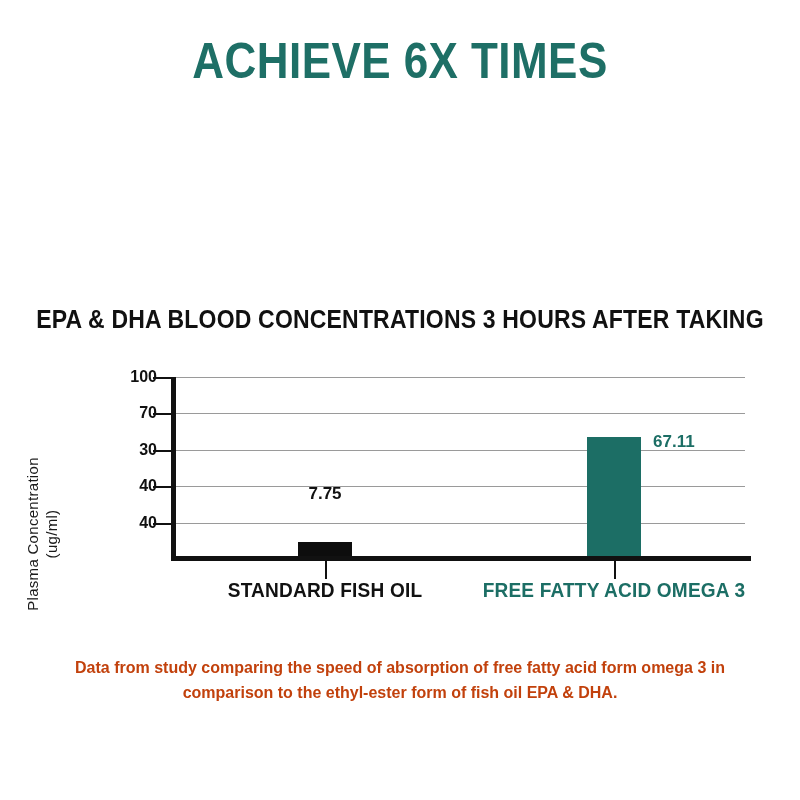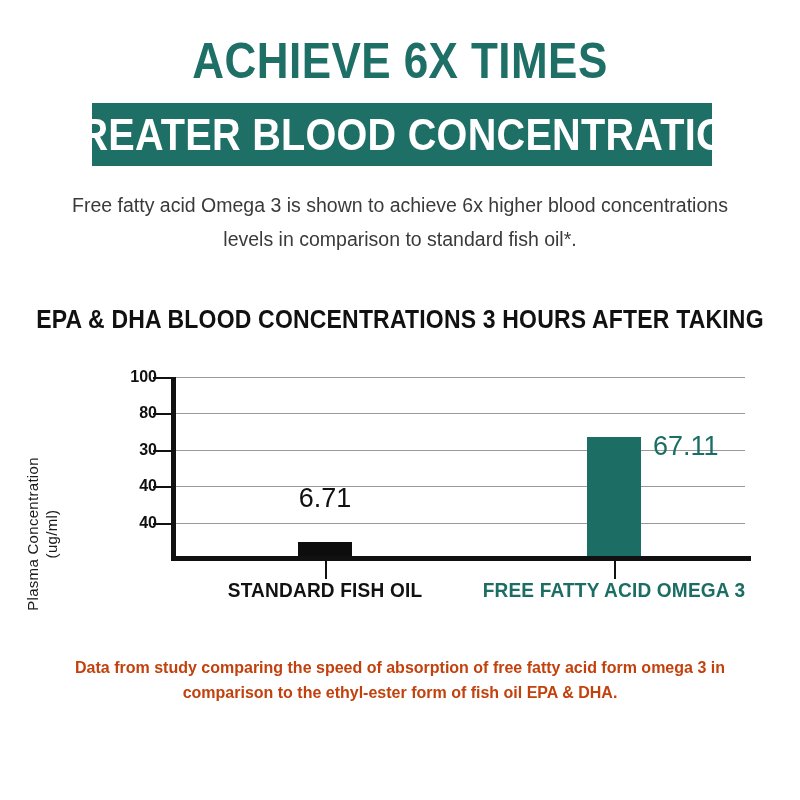--- a/index.html
+++ b/index.html
@@ -179,22 +179,22 @@
   .bar-standard {
     background: #0d0d0d;
   }
   .bar-ffa {
     background: #1C6E65;
   }
 
   .bar-value {
     position: absolute;
     font-family: "Liberation Sans Narrow", "Liberation Sans", sans-serif;
-    font-weight: normal;
-    font-size: 27px;
+    font-weight: bold;
+    font-size: 17px;
     line-height: 1;
     white-space: nowrap;
   }
   .bar-value-standard { color: #111111; }
   .bar-value-ffa { color: #1C6E65; }
 
   .cat-tick {
     position: absolute;
     width: 2px;
     height: 18px;
@@ -242,25 +242,21 @@
 </style>
 </head>
 <body>
 
 <div class="infographic">
 
   <div class="headline-wrap">
     <div class="headline-line1">ACHIEVE 6X TIMES</div>
   </div>
 
-  <div class="banner">
-    <div class="headline-line2">GREATER BLOOD CONCENTRATION</div>
-  </div>
-
-  <div class="subtitle">Free fatty acid Omega 3 is shown to achieve 6x higher blood concentrations levels in comparison to standard fish oil*.</div>
+
 
   <div class="chart-title">EPA &amp; DHA BLOOD CONCENTRATIONS 3 HOURS AFTER TAKING</div>
 
   <div class="chart">
 
     <div class="y-axis-title">
       <div>Plasma Concentration</div>
       <div>(ug/ml)</div>
     </div>
 
@@ -269,26 +265,26 @@
         <div class="tick-mark" style="top: 145.6px;"></div>
         <div class="tick-label" style="top: 145.6px;">40</div>
         <div class="gridline" style="top: 109.2px;"></div>
         <div class="tick-mark" style="top: 109.2px;"></div>
         <div class="tick-label" style="top: 109.2px;">40</div>
         <div class="gridline" style="top: 72.8px;"></div>
         <div class="tick-mark" style="top: 72.8px;"></div>
         <div class="tick-label" style="top: 72.8px;">30</div>
         <div class="gridline" style="top: 36.4px;"></div>
         <div class="tick-mark" style="top: 36.4px;"></div>
-        <div class="tick-label" style="top: 36.4px;">80</div>
+        <div class="tick-label" style="top: 36.4px;">70</div>
         <div class="gridline" style="top: 0px;"></div>
         <div class="tick-mark" style="top: 0px;"></div>
         <div class="tick-label" style="top: 0px;">100</div>
         <div class="bar bar-standard" style="left: 123px; width: 54px; height: 17.3628px; background: rgb(13, 13, 13);"></div>
-        <div class="bar-value bar-value-standard" style="color: rgb(17, 17, 17); left: 150px; top: 107.637px; transform: translateX(-50%);">6.71</div>
+        <div class="bar-value bar-value-standard" style="color: rgb(17, 17, 17); left: 150px; top: 107.637px; transform: translateX(-50%);">7.75</div>
         <div class="bar bar-ffa" style="left: 412px; width: 54px; height: 122.14px; background: rgb(28, 110, 101);"></div>
         <div class="bar-value bar-value-ffa" style="color: rgb(28, 110, 101); left: 478px; top: 55.8598px;">67.11</div>
       </div>
   </div>
 
   <div class="y-spine"></div>
   <div class="x-baseline"></div>
 
   <div id="cat-layer">
       <div class="cat-tick" style="left: 325px;"></div>

